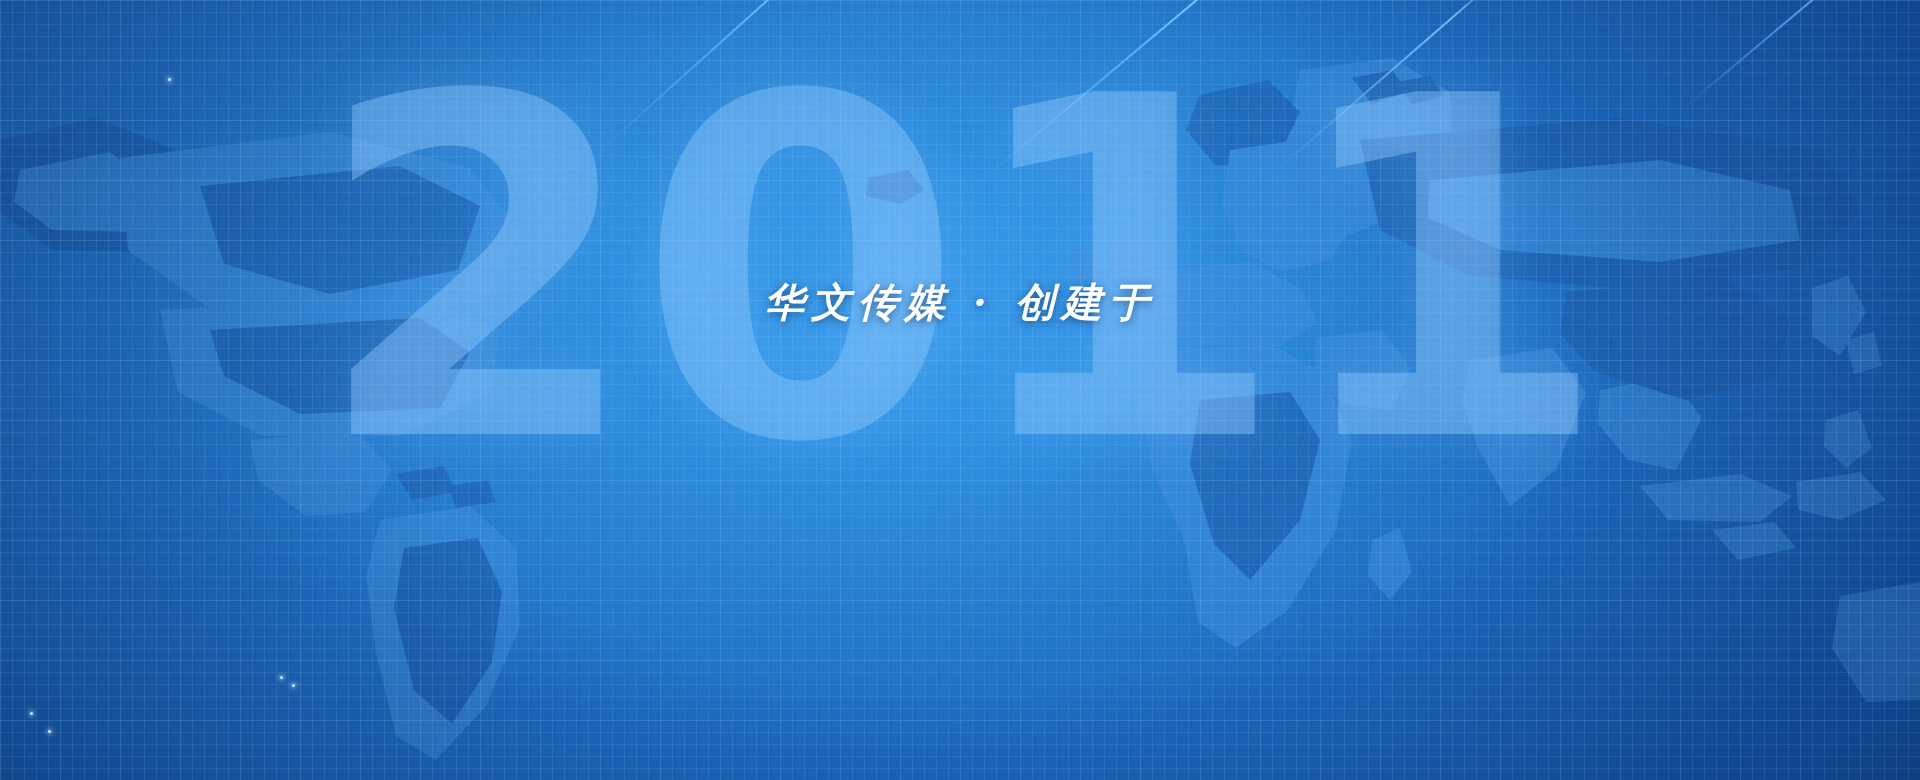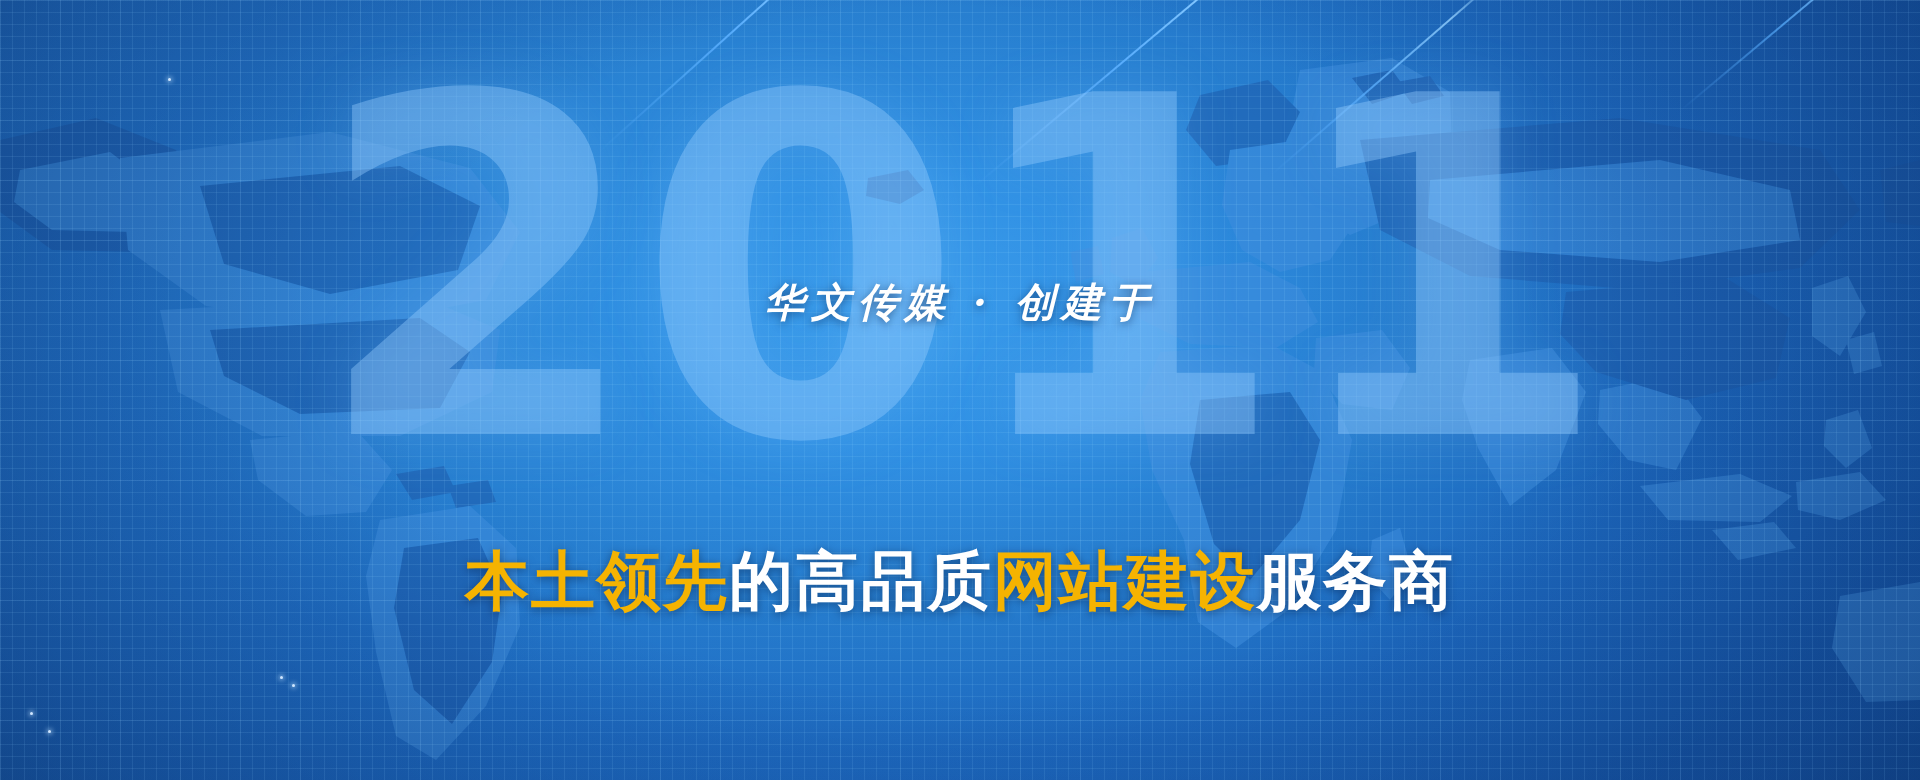--- a/index.html
+++ b/index.html
@@ -223,17 +223,14 @@
   <div class="dot" style="left:30px;  top:712px;"></div>
   <div class="dot" style="left:48px;  top:730px;"></div>
   <div class="dot" style="left:168px; top:78px;"></div>
   <div class="dot" style="left:280px; top:676px;"></div>
   <div class="dot" style="left:292px; top:684px;"></div>
 
   <div class="year">2011</div>
 
   <div class="subtitle">华文传媒 · 创建于</div>
 
-  <div class="headline">
-    <span class="hl-gold" style="color: rgb(245, 179, 1);">本土领先</span><span class="hl-white" style="color: rgb(255, 255, 255);">的高品质</span><span class="hl-gold" style="color: rgb(245, 179, 1);">网站建设</span><span class="hl-white" style="color: rgb(255, 255, 255);">服务商</span>
-  </div>
 
 </div>
 
 </body></html>

